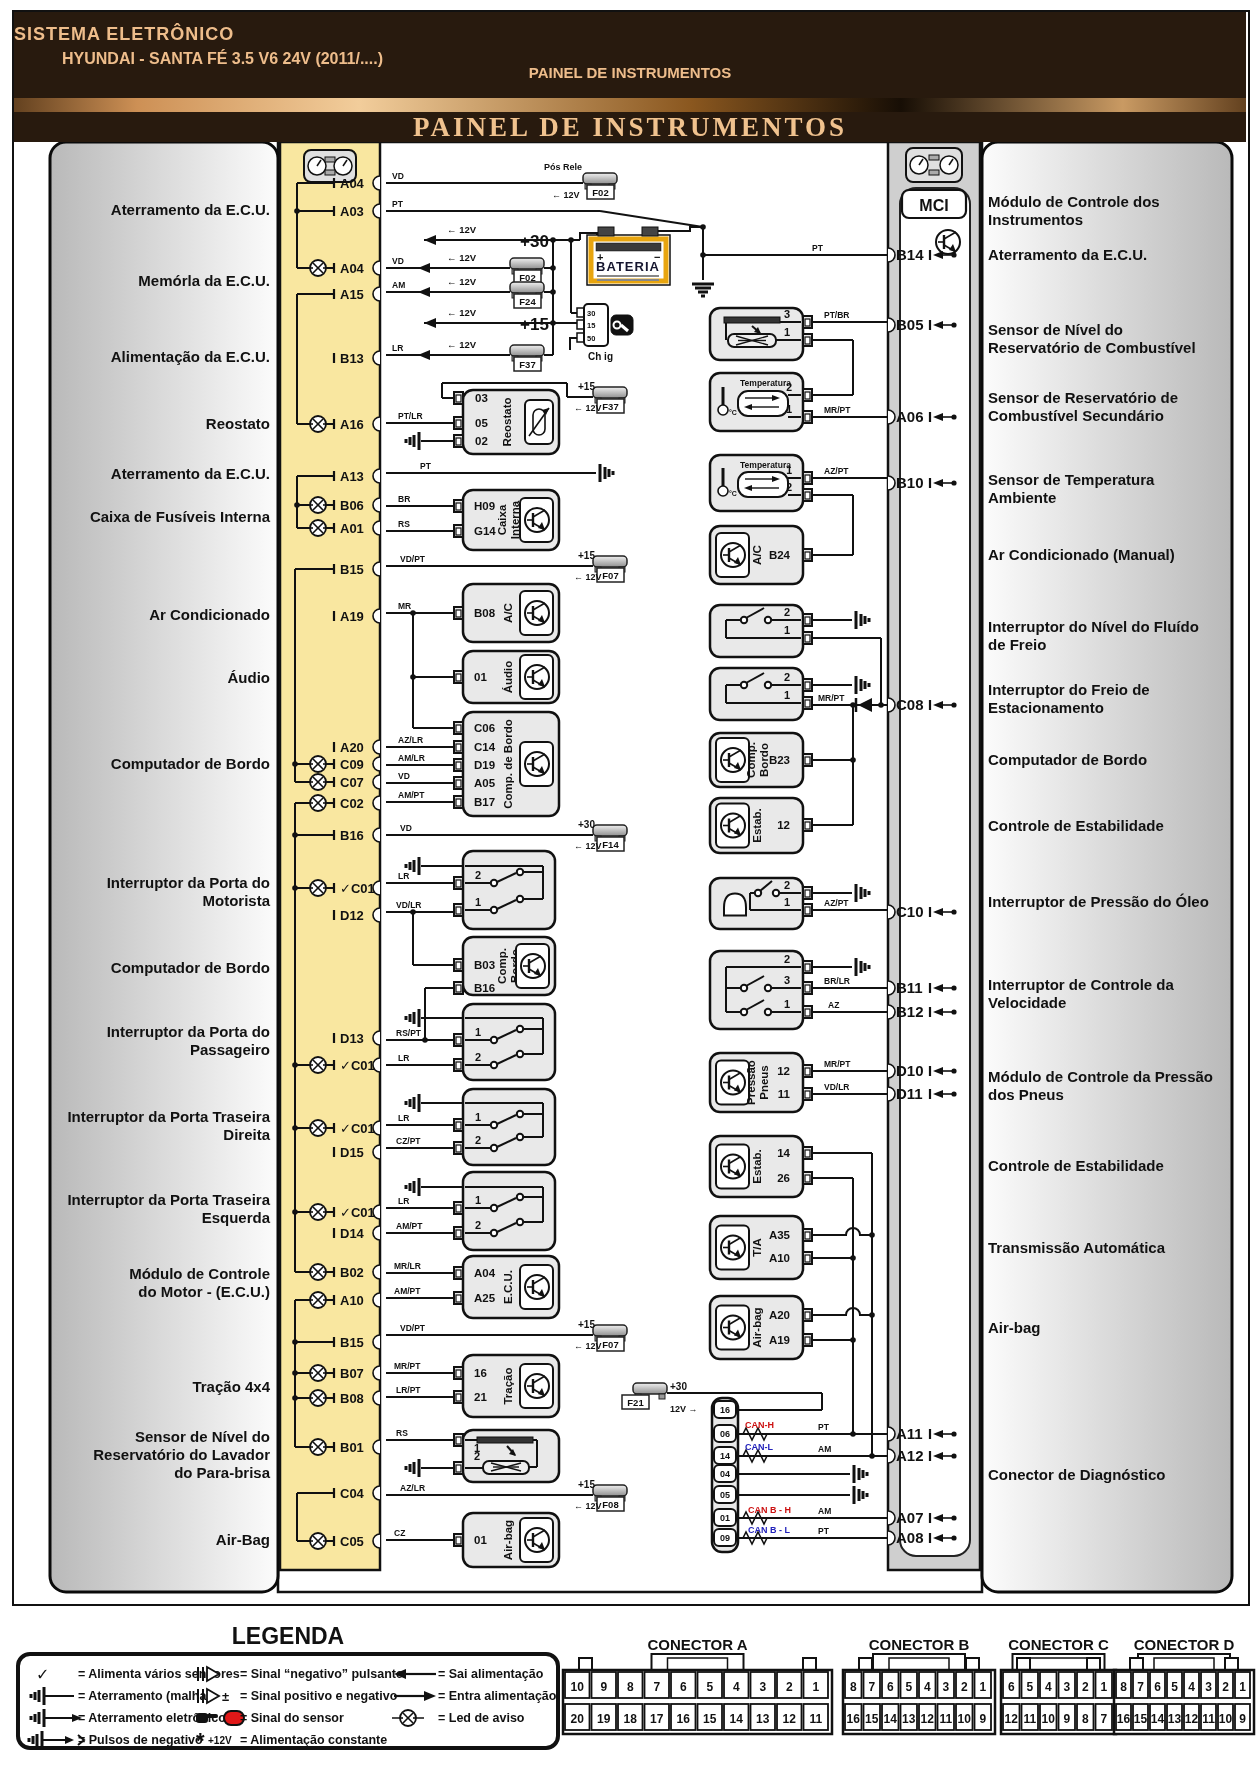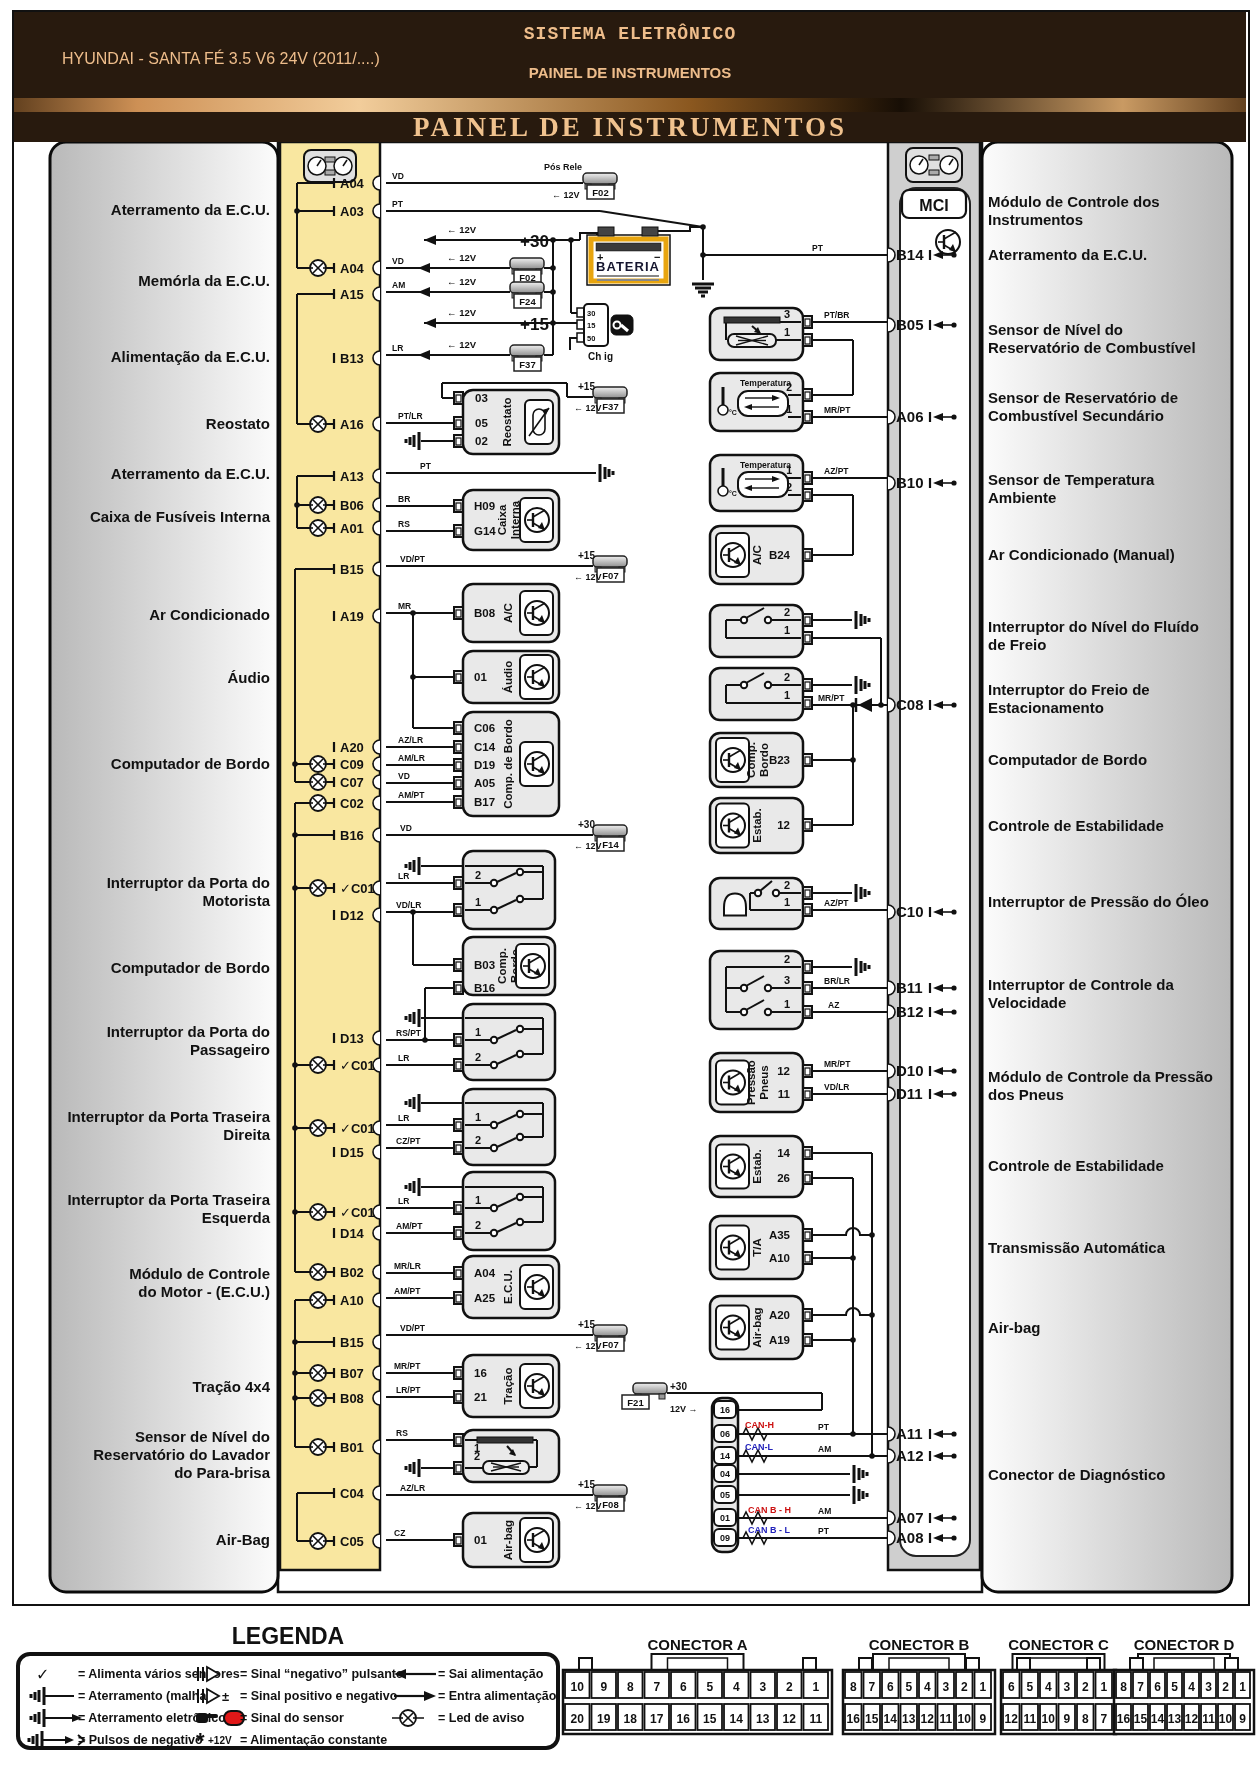--- a/index.html
+++ b/index.html
@@ -1,22 +1,22 @@
 <!DOCTYPE html>
 <html><head>
 <meta charset="utf-8">
 <style>
   html,body{margin:0;padding:0;background:#fff;}
   .page{position:relative;width:1260px;height:1780px;background:#fff;overflow:hidden;
         font-family:"Liberation Sans",sans-serif;}
   .frame{position:absolute;left:12px;top:10px;width:1234px;height:1592px;border:2px solid #111;}
   .banner{position:absolute;left:14px;top:12px;width:1232px;height:86px;background:#281a0e;z-index:3;}
-  .brand{position:absolute;left:48px;top:38px;color:#eebd8b;font-weight:normal;font-size:16px;}
-  .sys{position:absolute;left:0;top:12px;width:100%;text-align:center;color:#eebd8b;
-       font-family:Liberation Mono, monospace;font-weight:bold;font-size:18px;letter-spacing:1px;}
+  .brand{position:absolute;left:48px;top:38px;color:#eebd8b;font-weight:bold;font-size:16px;}
+  .sys{position:absolute;left:0;top:12px;width:100%;color:#eebd8b;
+       font-family:Liberation Sans, sans-serif;font-weight:bold;font-size:18px;letter-spacing:1px;}
   .subsys{position:absolute;left:0;top:52px;width:100%;text-align:center;color:#eebd8b;
        font-weight:bold;font-size:15px;}
   .copper{position:absolute;left:14px;top:98px;width:1232px;height:14px;z-index:3;
        background:linear-gradient(90deg,#63411f,#cd9055 10%,#f2cd9b 28%,#8a571f 55%,#170e05 72%,#c99a63 90%,#63411f);}
   .titleband{position:absolute;left:14px;top:112px;width:1232px;height:30px;background:#281a0e;text-align:center;z-index:3;}
   .titleband span{color:#f0c28e;font-family:"Liberation Serif",serif;font-weight:bold;font-size:27px;
        letter-spacing:3px;line-height:30px;}
   #dsvg{position:absolute;left:0;top:0;z-index:2;}
   #dsvg text{font-family:"Liberation Sans","DejaVu Sans",sans-serif;}
 </style>

